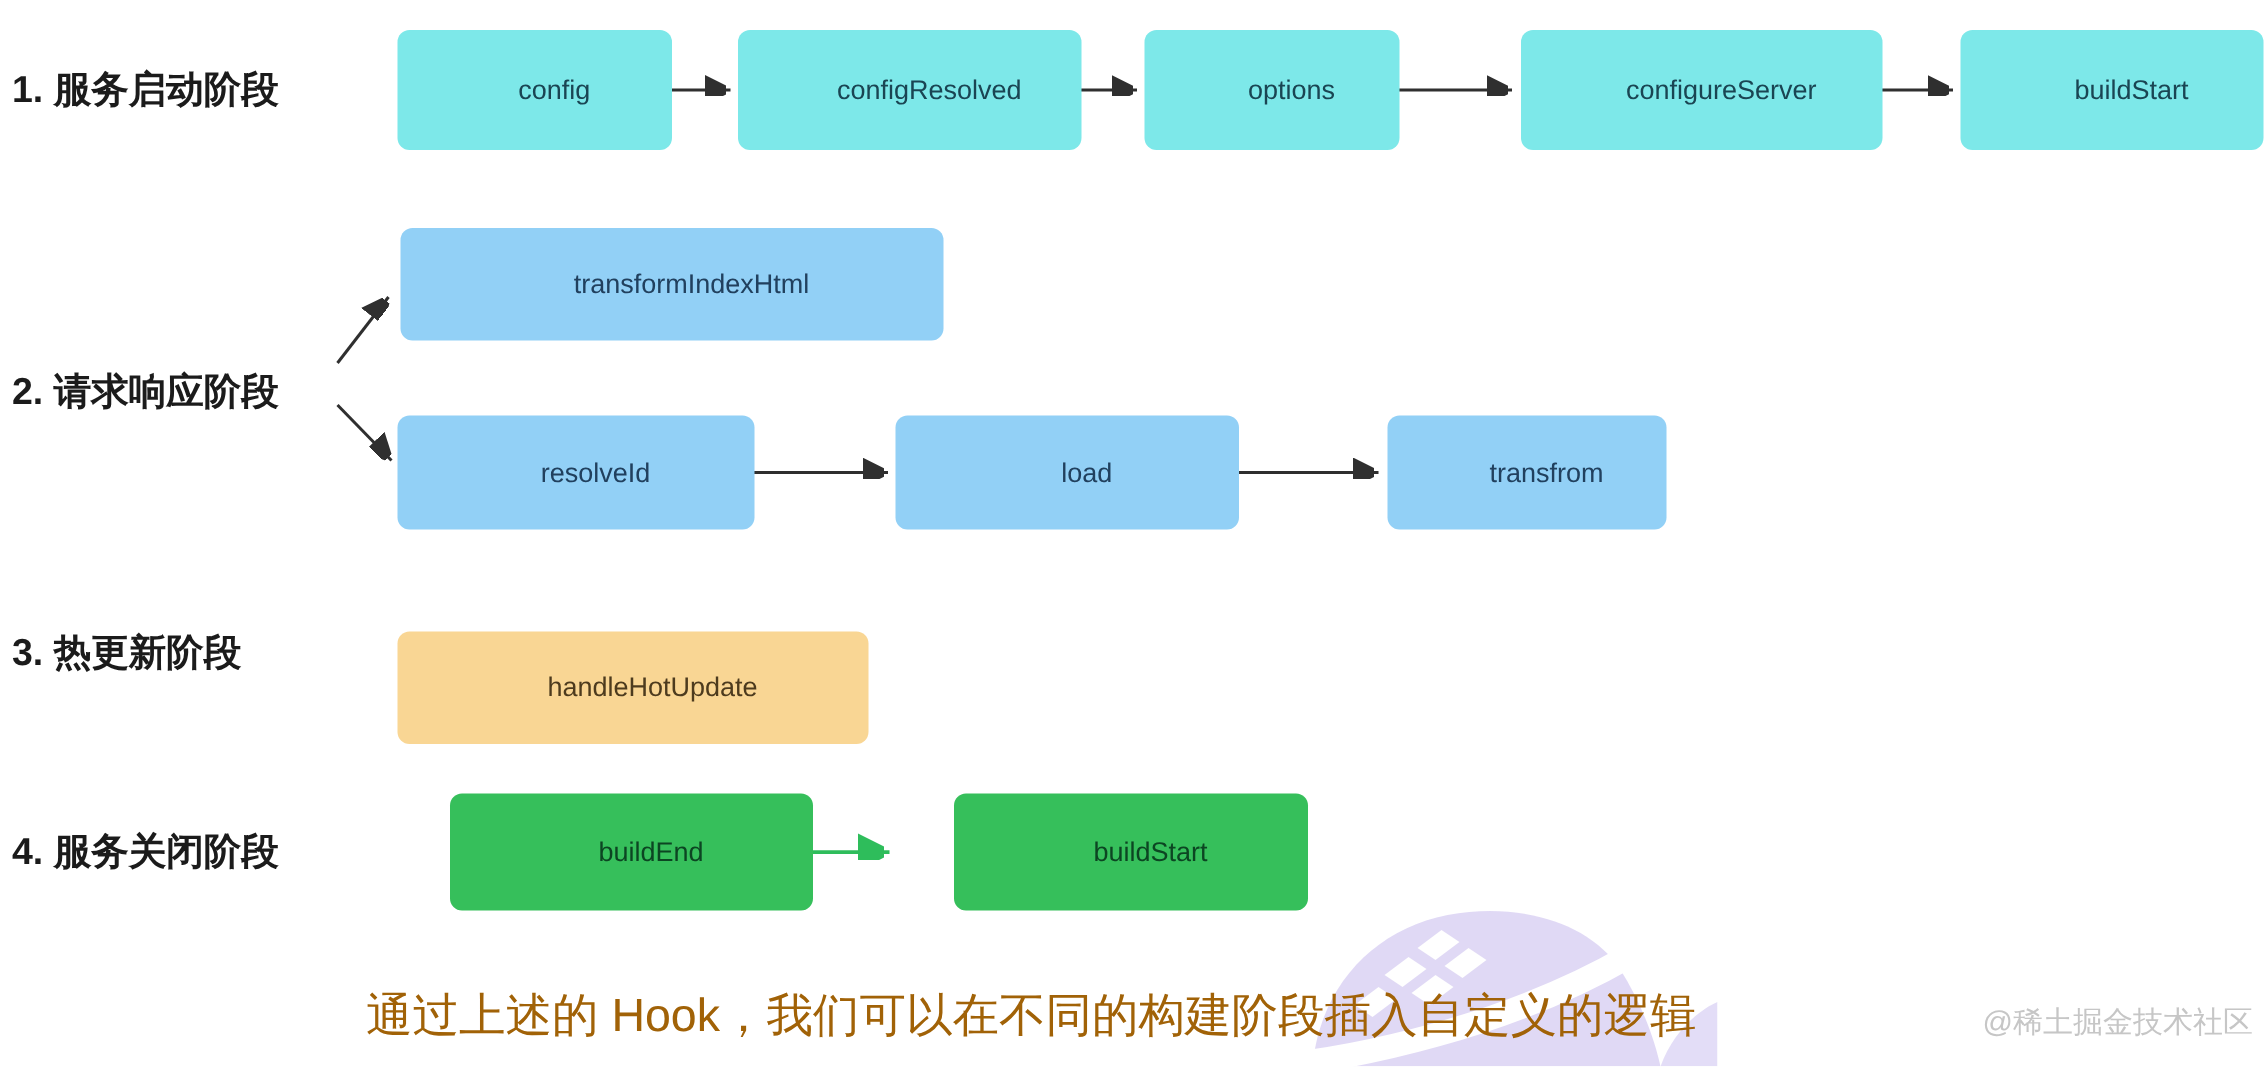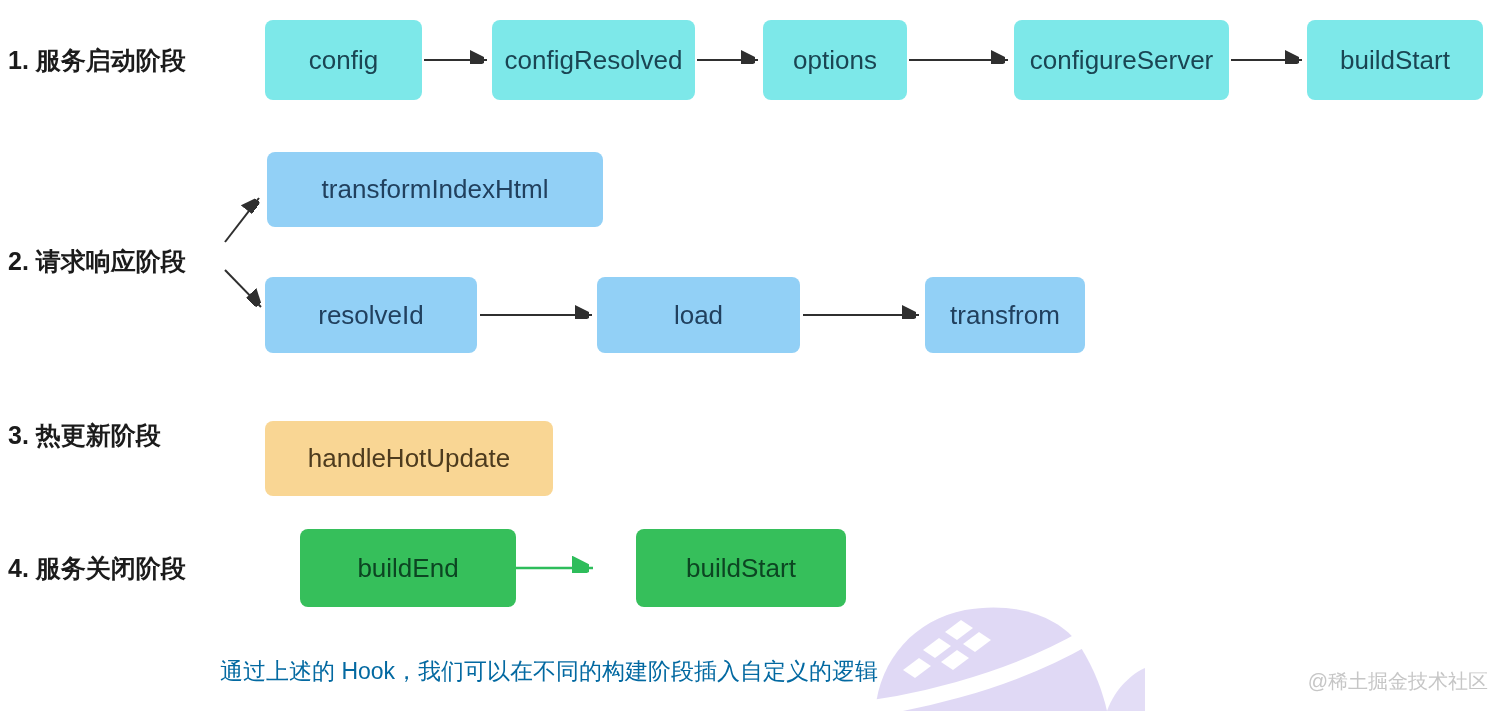--- a/index.html
+++ b/index.html
@@ -16,42 +16,43 @@
     font-weight:700;
     color:#1b1b1b;
     line-height:32px;
     white-space:nowrap;
     z-index:3;
   }
   .node{
     position:absolute;
     display:flex;align-items:center;justify-content:center;
     border-radius:8px;
-    font-size:26px;
+    font-size:18px;
     white-space:nowrap;
     z-index:2;
+    padding-left:26px;
   }
   .node.cyan{background:#7DE8E9;color:#1A4553;}
   .node.blue{background:#92D0F6;color:#21405E;}
   .node.orange{background:#F9D694;color:#4D3B1E;margin-top:23px;}
   .node.green{background:#36BF5B;color:#0C4522;margin-left:36px;}
   .arrows{position:absolute;left:0;top:0;z-index:1;}
   .shoe{position:absolute;z-index:0;}
   .caption{
     position:absolute;
-    left:220px;top:656px;
-    font-size:23px;
+    left:244px;top:656px;
+    font-size:31px;
     font-weight:500;
-    color:#0369a1;
+    color:#a16207;
     white-space:nowrap;
     z-index:3;
   }
   .watermark{
     position:absolute;
-    right:24px;top:668px;
+    right:10px;top:668px;
     font-size:20px;
     color:#C6C6C6;
     white-space:nowrap;
     z-index:3;
   }
 </style>
 </head>
 <body>
 
 <div class="canvas">

